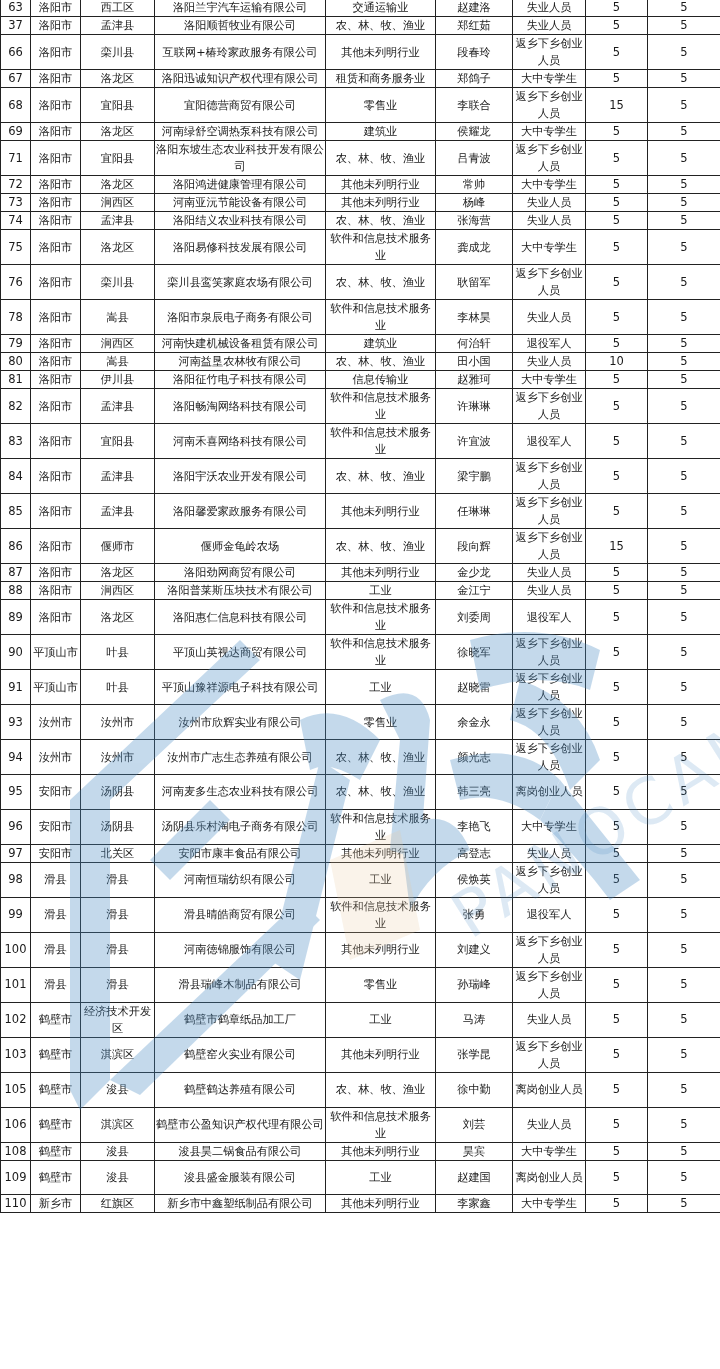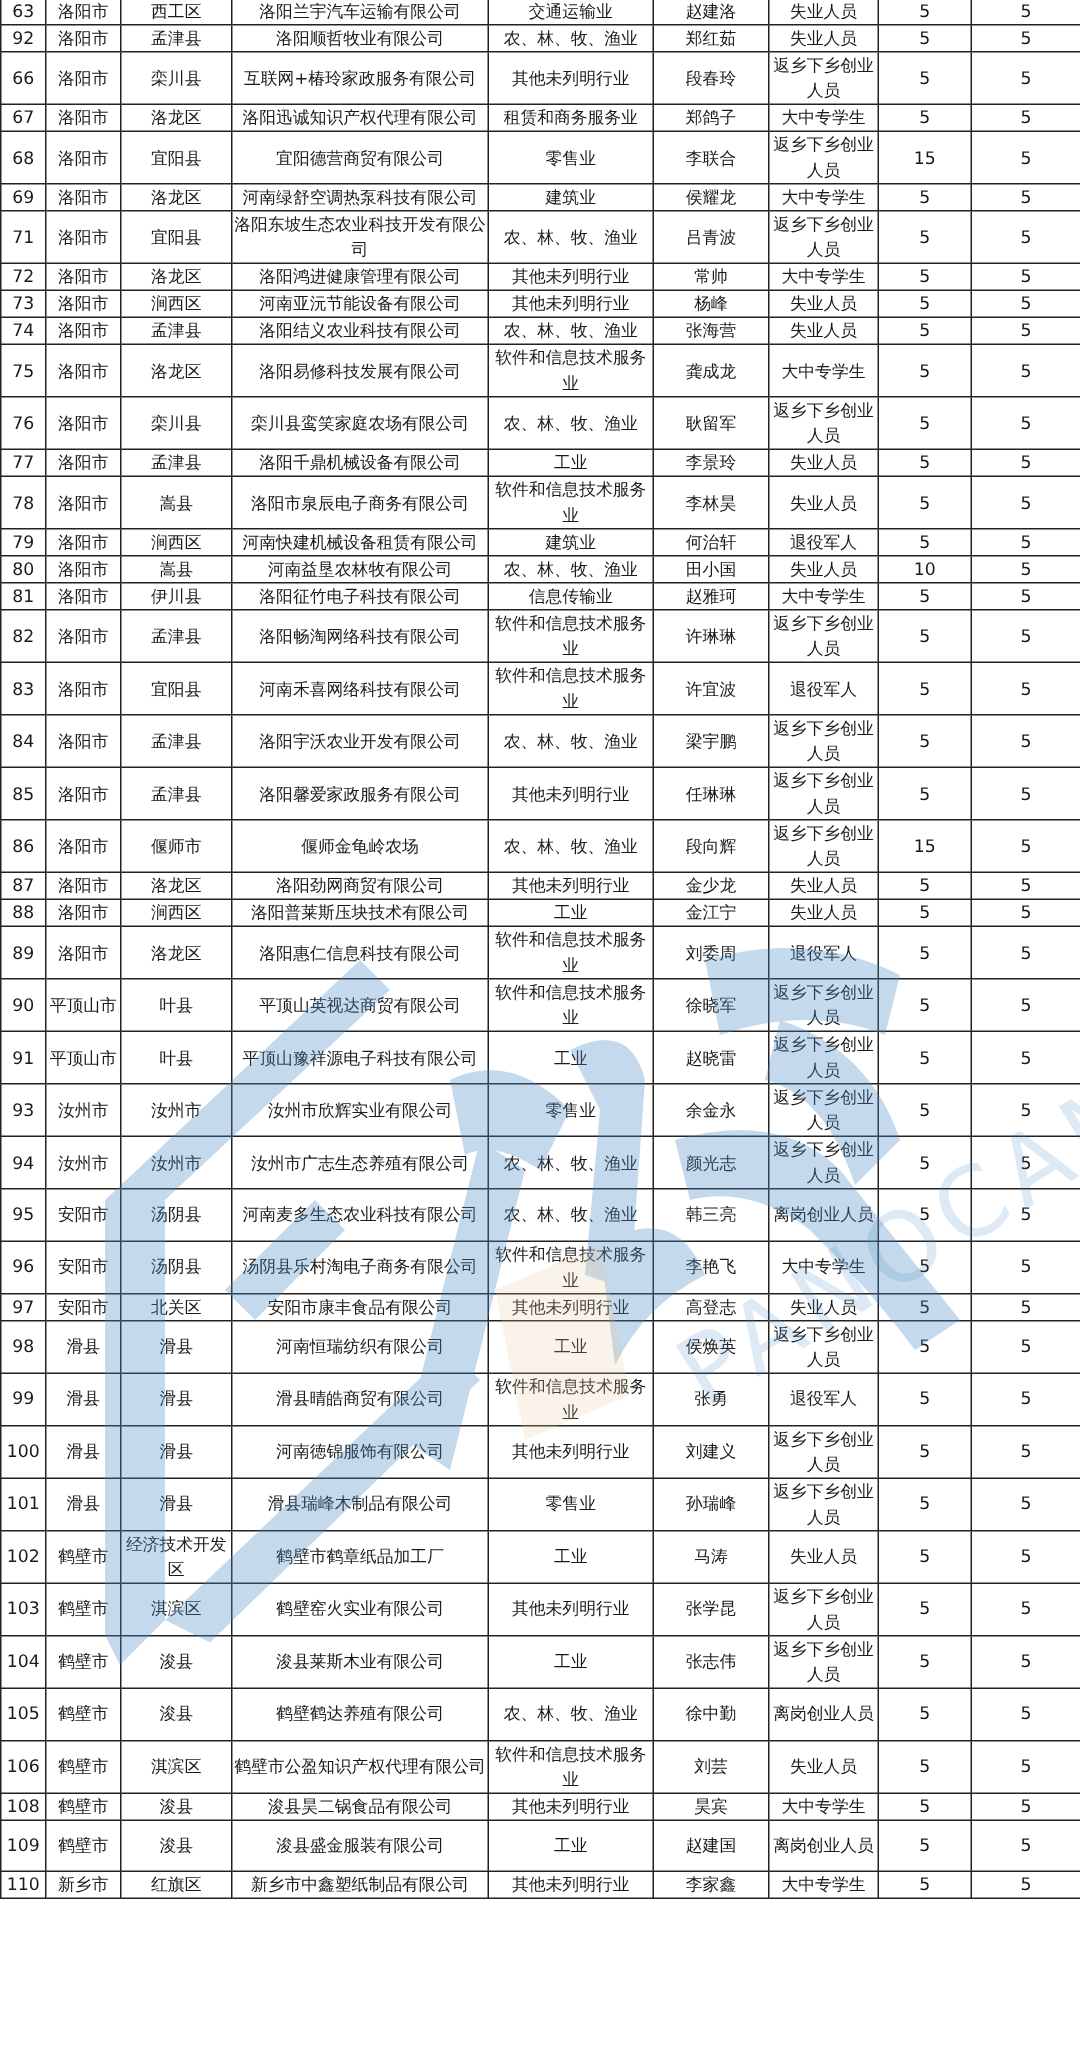--- a/index.html
+++ b/index.html
@@ -41,21 +41,21 @@
           <td>洛阳市</td>
           <td>西工区</td>
           <td>洛阳兰宇汽车运输有限公司</td>
           <td>交通运输业</td>
           <td>赵建洛</td>
           <td>失业人员</td>
           <td class="num">5</td>
           <td class="num">5</td>
         </tr>
         <tr class="single">
-          <td class="num">92</td>
+          <td class="num">37</td>
           <td>洛阳市</td>
           <td>孟津县</td>
           <td>洛阳顺哲牧业有限公司</td>
           <td>农、林、牧、渔业</td>
           <td>郑红茹</td>
           <td>失业人员</td>
           <td class="num">5</td>
           <td class="num">5</td>
         </tr>
         <tr class="double">
@@ -158,31 +158,20 @@
           <td class="num">5</td>
         </tr>
         <tr class="double">
           <td class="num">76</td>
           <td>洛阳市</td>
           <td>栾川县</td>
           <td>栾川县鸾笑家庭农场有限公司</td>
           <td>农、林、牧、渔业</td>
           <td>耿留军</td>
           <td>返乡下乡创业人员</td>
-          <td class="num">5</td>
-          <td class="num">5</td>
-        </tr>
-        <tr class="single">
-          <td class="num">77</td>
-          <td>洛阳市</td>
-          <td>孟津县</td>
-          <td>洛阳千鼎机械设备有限公司</td>
-          <td>工业</td>
-          <td>李景玲</td>
-          <td>失业人员</td>
           <td class="num">5</td>
           <td class="num">5</td>
         </tr>
         <tr class="double">
           <td class="num">78</td>
           <td>洛阳市</td>
           <td>嵩县</td>
           <td>洛阳市泉辰电子商务有限公司</td>
           <td>软件和信息技术服务业</td>
           <td>李林昊</td>
@@ -443,31 +432,20 @@
           <td class="num">5</td>
           <td class="num">5</td>
         </tr>
         <tr class="double">
           <td class="num">103</td>
           <td>鹤壁市</td>
           <td>淇滨区</td>
           <td>鹤壁窑火实业有限公司</td>
           <td>其他未列明行业</td>
           <td>张学昆</td>
-          <td>返乡下乡创业人员</td>
-          <td class="num">5</td>
-          <td class="num">5</td>
-        </tr>
-        <tr class="double">
-          <td class="num">104</td>
-          <td>鹤壁市</td>
-          <td>浚县</td>
-          <td>浚县莱斯木业有限公司</td>
-          <td>工业</td>
-          <td>张志伟</td>
           <td>返乡下乡创业人员</td>
           <td class="num">5</td>
           <td class="num">5</td>
         </tr>
         <tr class="double">
           <td class="num">105</td>
           <td>鹤壁市</td>
           <td>浚县</td>
           <td>鹤壁鹤达养殖有限公司</td>
           <td>农、林、牧、渔业</td>

